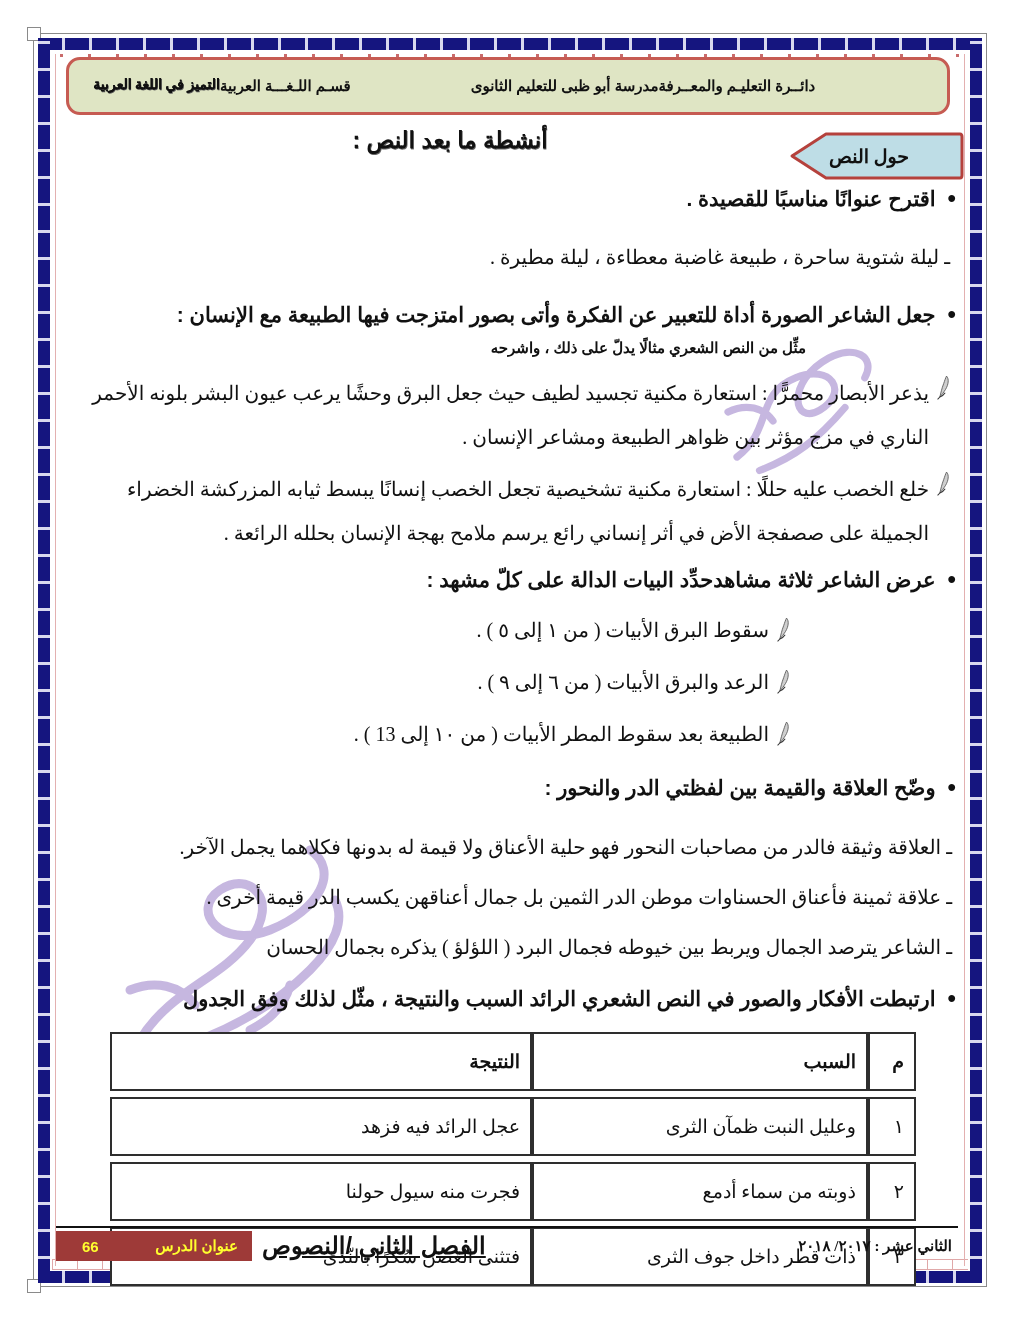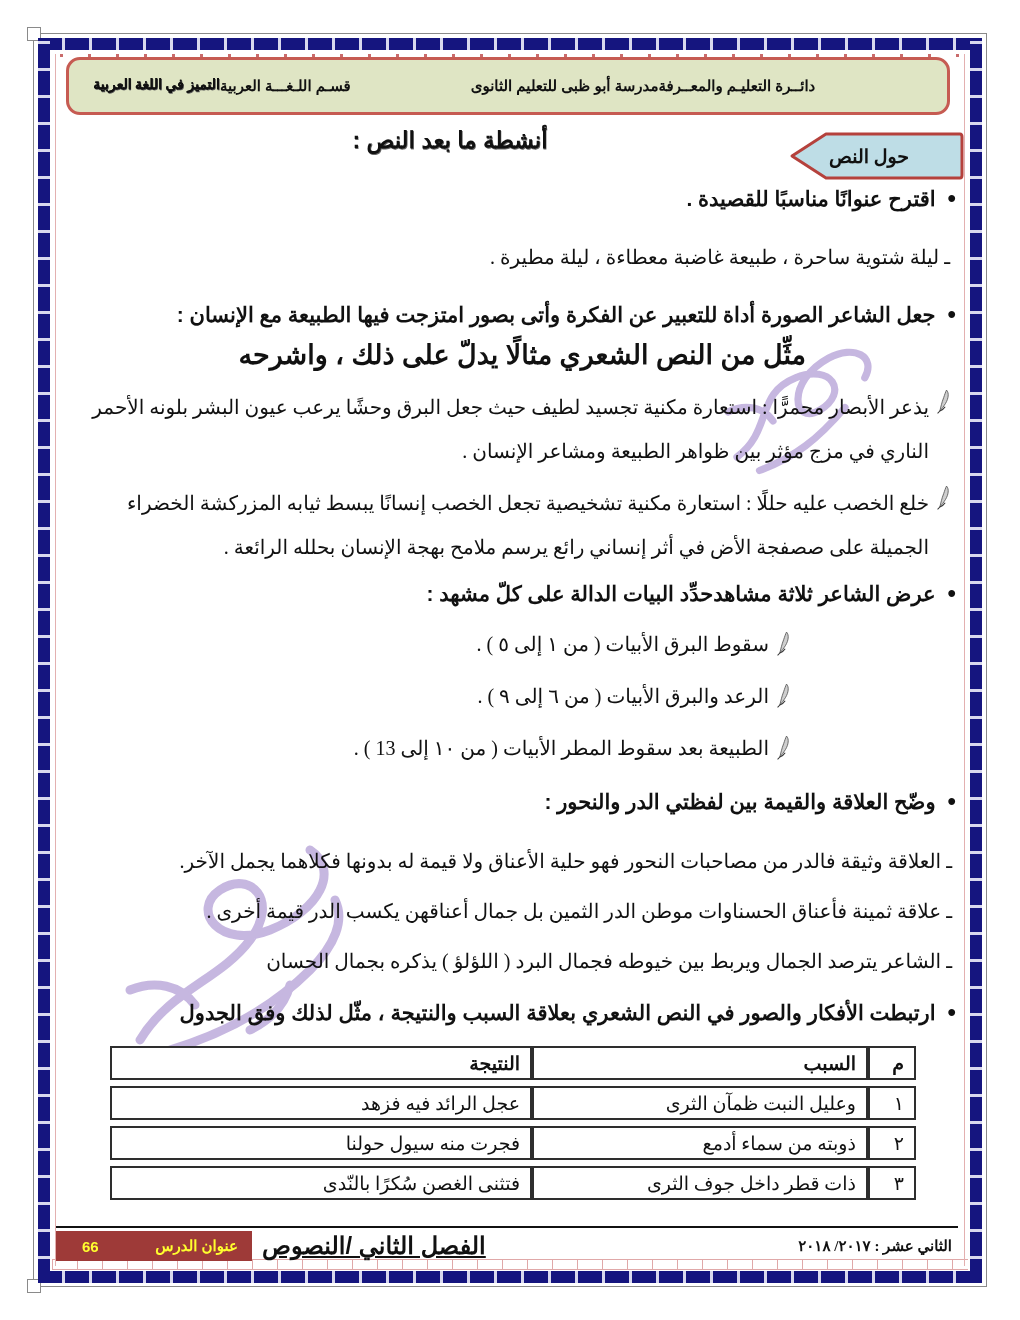--- a/index.html
+++ b/index.html
@@ -54,30 +54,30 @@
   .q-row{display:flex;gap:12px;align-items:flex-start;
      font-family:"Liberation Sans",sans-serif;font-weight:bold;font-size:21px;line-height:1.45;}
   .q-row .bullet{font-size:24px;line-height:1.2;}
   .ans-line{font-size:20px;line-height:34px;}
   .ans-flex{display:flex;gap:8px;align-items:flex-start;}
   .quill{flex:none;width:19px;height:25px;margin-top:4px;}
   .wrap2{line-height:44px;}
 
   .mb26{margin-bottom:26px;} .mb18{margin-bottom:18px;} .mb16{margin-bottom:16px;}
   .mb12{margin-bottom:12px;} .mb8{margin-bottom:8px;}
-  .q2-line2{font-family:"Liberation Sans",sans-serif;font-weight:bold;font-size:27px;
+  .q2-line2{font-family:"Liberation Sans",sans-serif;font-weight:bold;font-size:15px;
      margin:0 150px 14px 0;}
   .indent160{margin-right:160px;}
   .mt10{margin-top:10px;} .mt20{margin-top:20px;} .mt22{margin-top:22px;}
 
   
   table.ctable{direction:rtl;border-collapse:separate;border-spacing:0 6px;
      margin:4px 40px 0 46px;width:calc(100% - 86px);table-layout:fixed;}
   table.ctable td,table.ctable th{border:2px solid #2e2e2e;background:#fff;
-     font-size:19px;padding:3px 10px;height:34px;box-sizing:border-box;}
+     font-size:19px;padding:16px 10px;height:34px;box-sizing:border-box;}
   table.ctable th{font-weight:bold;text-align:right;}
   table.ctable td{text-align:right;}
   .col-num{width:48px;}
   .col-cause{width:336px;}
   td.cnum,th.cnum{text-align:center;}
 
   
   .footer{position:absolute;z-index:2;left:56px;right:62px;bottom:58px;height:36px;
      border-top:2px solid #111;display:flex;direction:rtl;align-items:center;gap:10px;
      padding-top:2px;box-sizing:border-box;}
@@ -202,21 +202,21 @@
   <div class="q-row mt22 mb26">
     <span class="bullet">•</span>
     <span>وضّح العلاقة والقيمة بين لفظتي الدر والنحور  :</span>
   </div>
   <div class="ans-line mb16" style="margin-right:4px;">ـ العلاقة وثيقة فالدر من مصاحبات النحور فهو حلية الأعناق ولا قيمة له بدونها فكلاهما يجمل الآخر.</div>
   <div class="ans-line mb16" style="margin-right:4px;">ـ علاقة ثمينة فأعناق الحسناوات موطن الدر الثمين بل جمال أعناقهن يكسب الدر قيمة أخرى   .</div>
   <div class="ans-line" style="margin-right:4px;">ـ الشاعر يترصد الجمال ويربط بين خيوطه فجمال البرد ( اللؤلؤ ) يذكره بجمال الحسان</div>
 
   <div class="q-row mt20 mb12">
     <span class="bullet">•</span>
-    <span>ارتبطت الأفكار والصور في النص الشعري بعلاقة السبب والنتيجة ، مثّل لذلك وفق الجدول</span>
+    <span>ارتبطت الأفكار والصور في النص الشعري الرائد السبب والنتيجة ، مثّل لذلك وفق الجدول</span>
   </div>
 
   <table class="ctable">
     <colgroup>
         <col class="col-num">
         <col class="col-cause">
         <col>
       </colgroup>
     <tbody>
         <tr>

